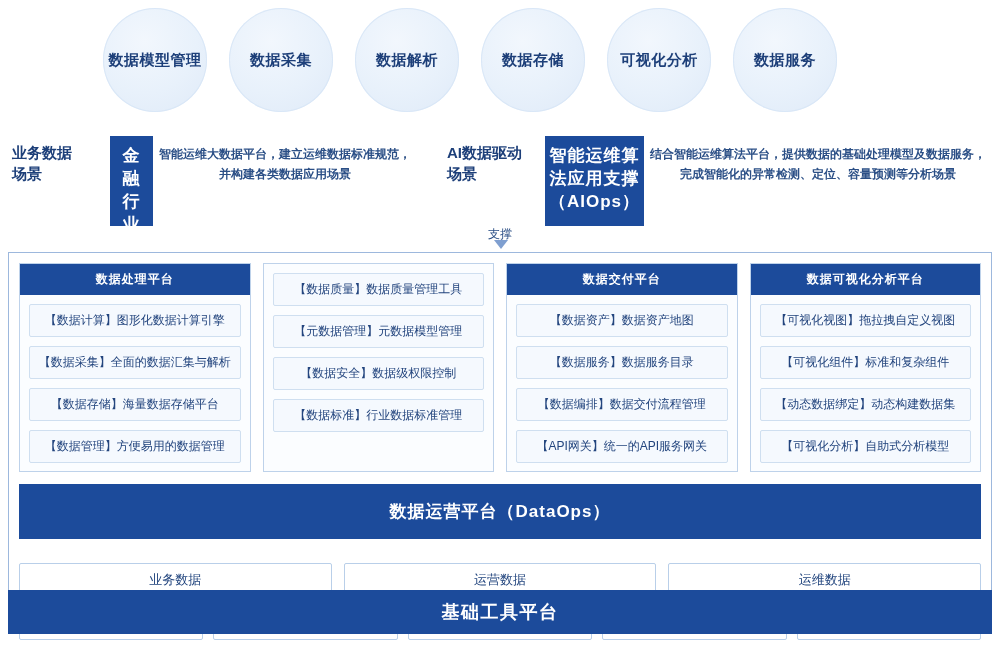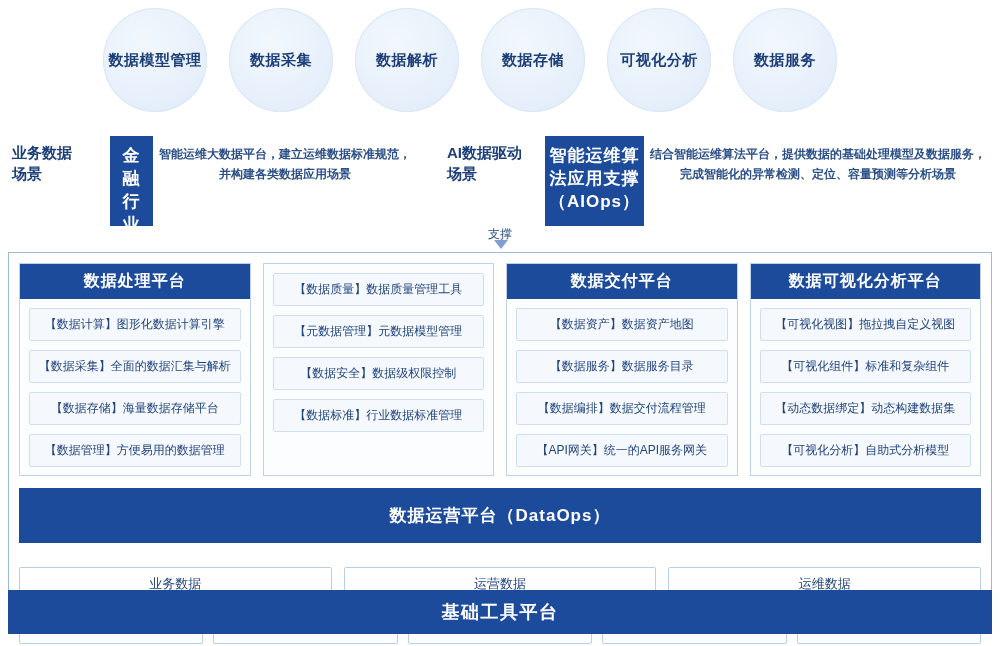--- a/index.html
+++ b/index.html
@@ -137,21 +137,21 @@
   }
   .platform-col {
     flex: 1;
     border: 1px solid #bed2ea;
     background: #fbfdff;
     box-sizing: border-box;
   }
   .platform-head {
     background: #1c4b9b;
     color: #ffffff;
-    font-size: 16px;
+    font-size: 12px;
     font-weight: bold;
     text-align: center;
     padding: 7px 2px;
     letter-spacing: 1px;
   }
   .platform-items {
     padding: 9px 9px 6px 9px;
   }
   .platform-item {
     border: 1px solid #cfdff0;

